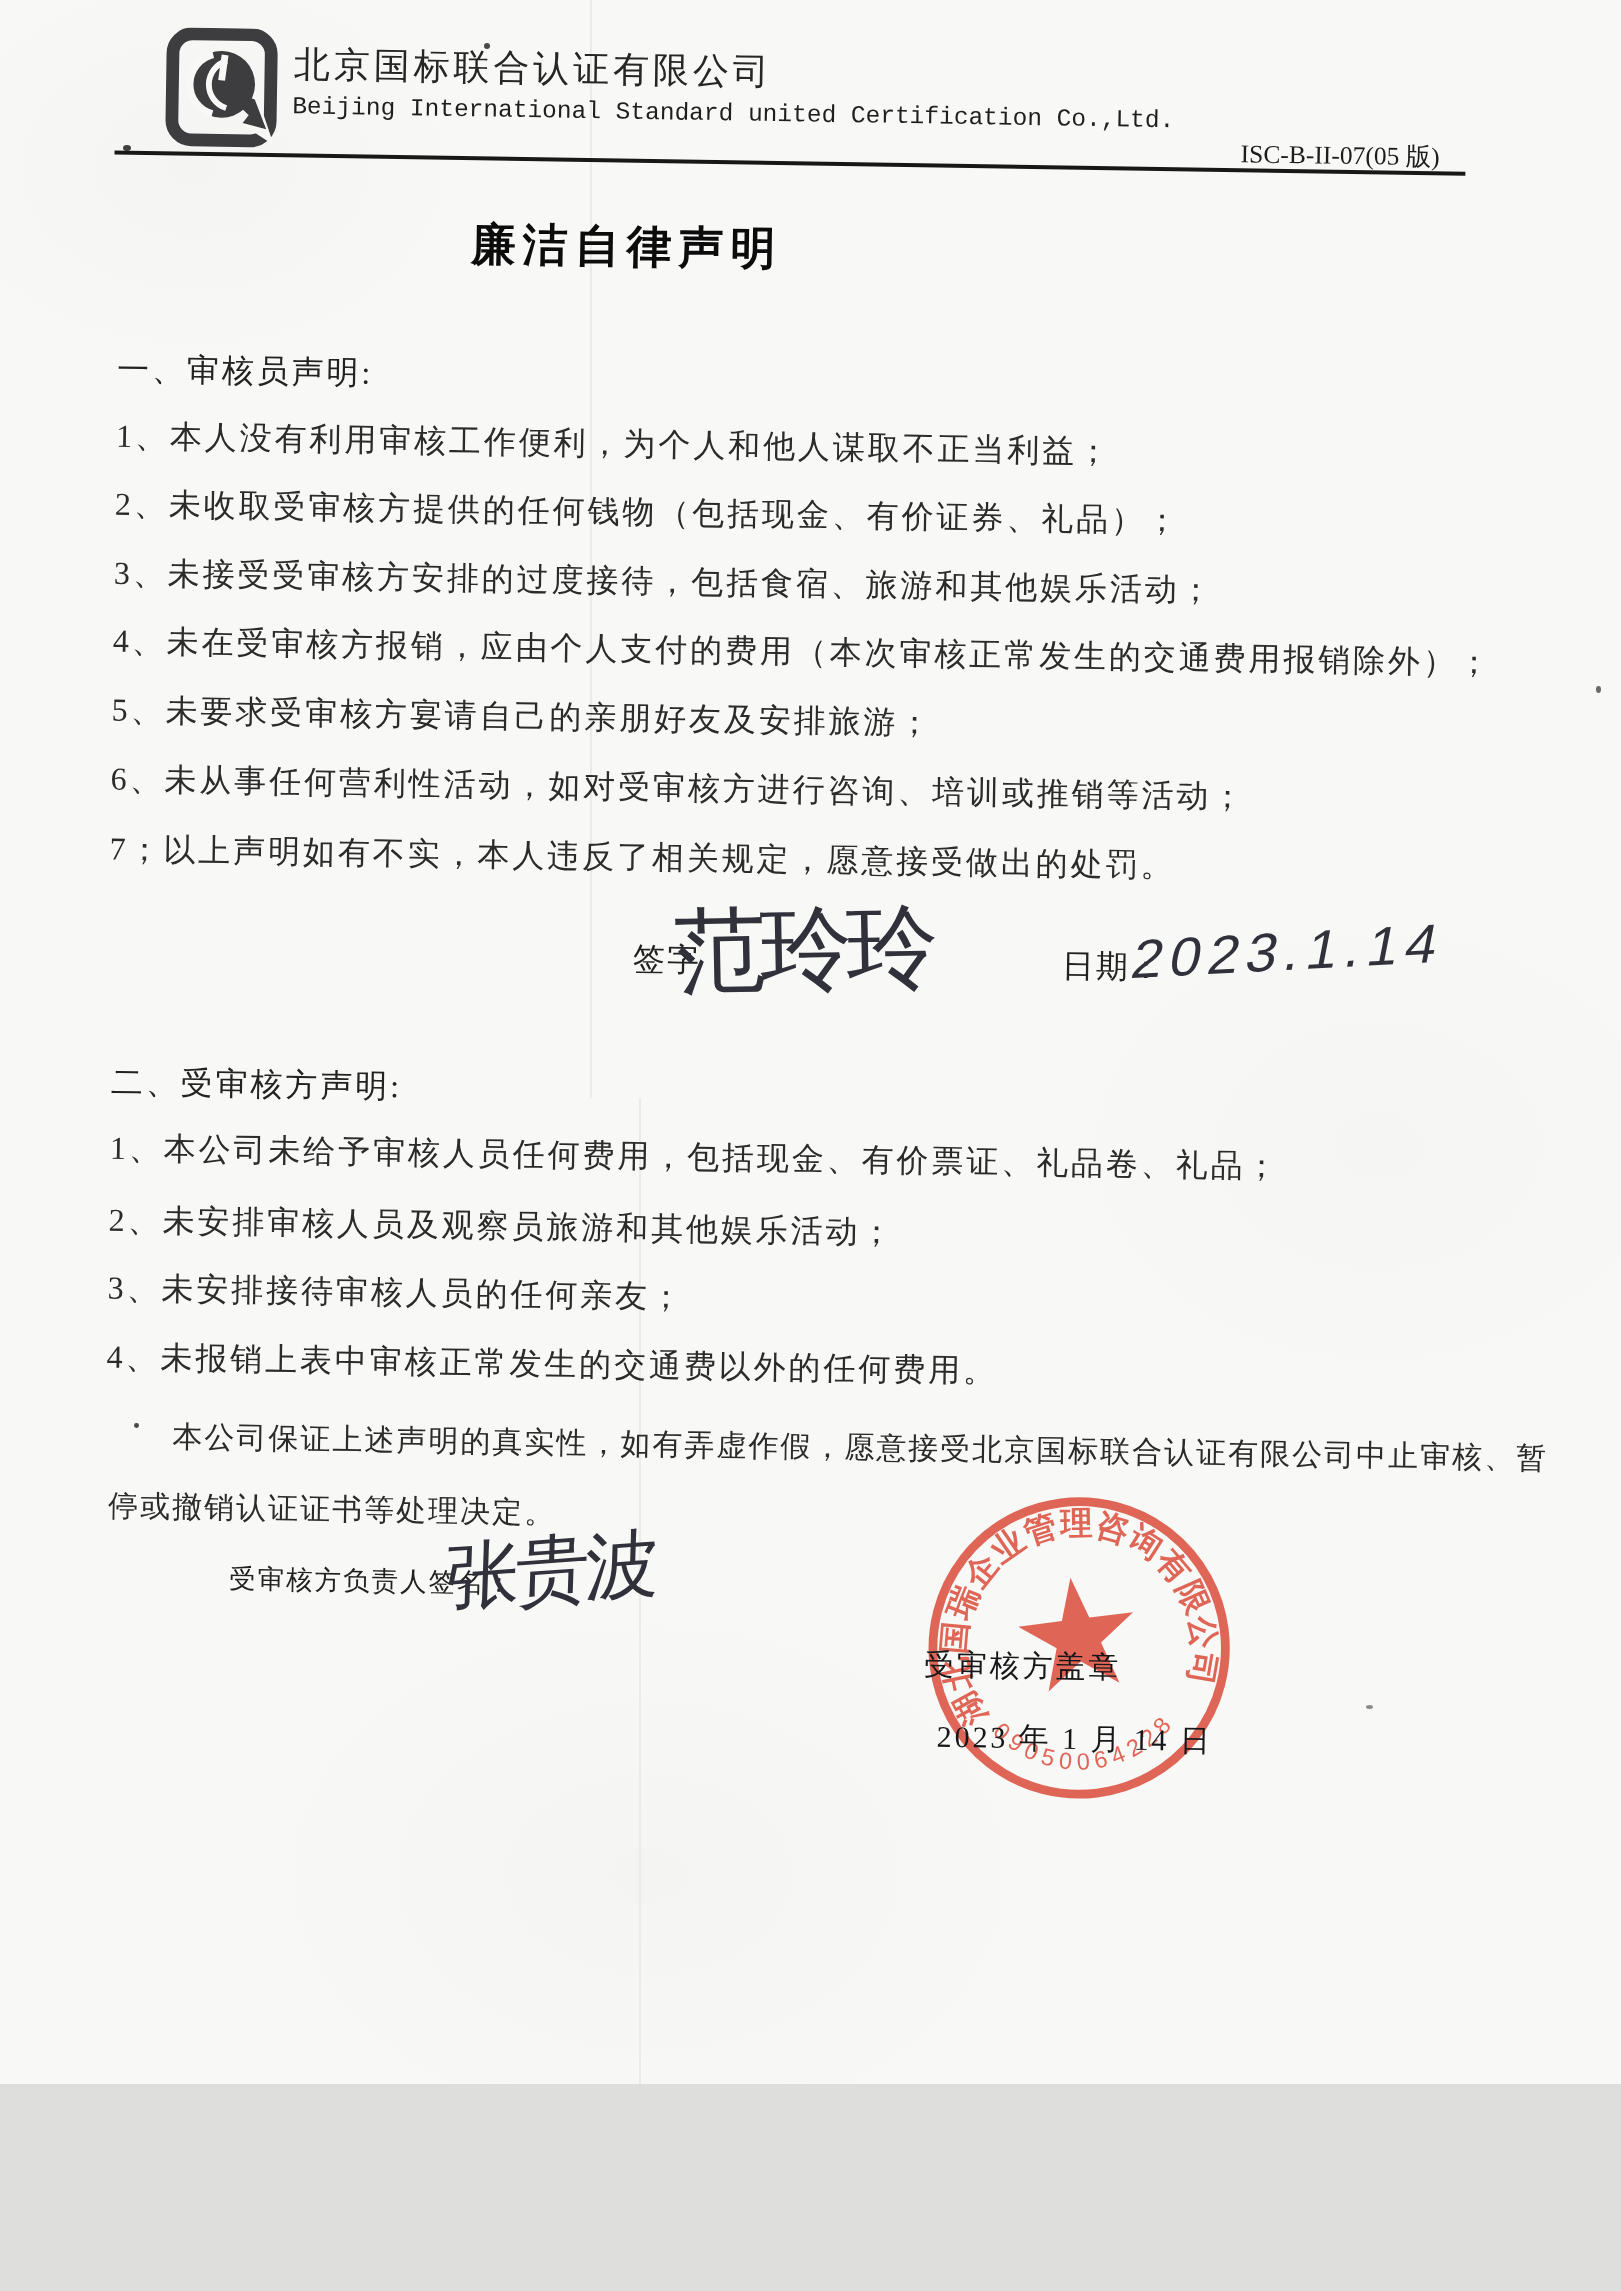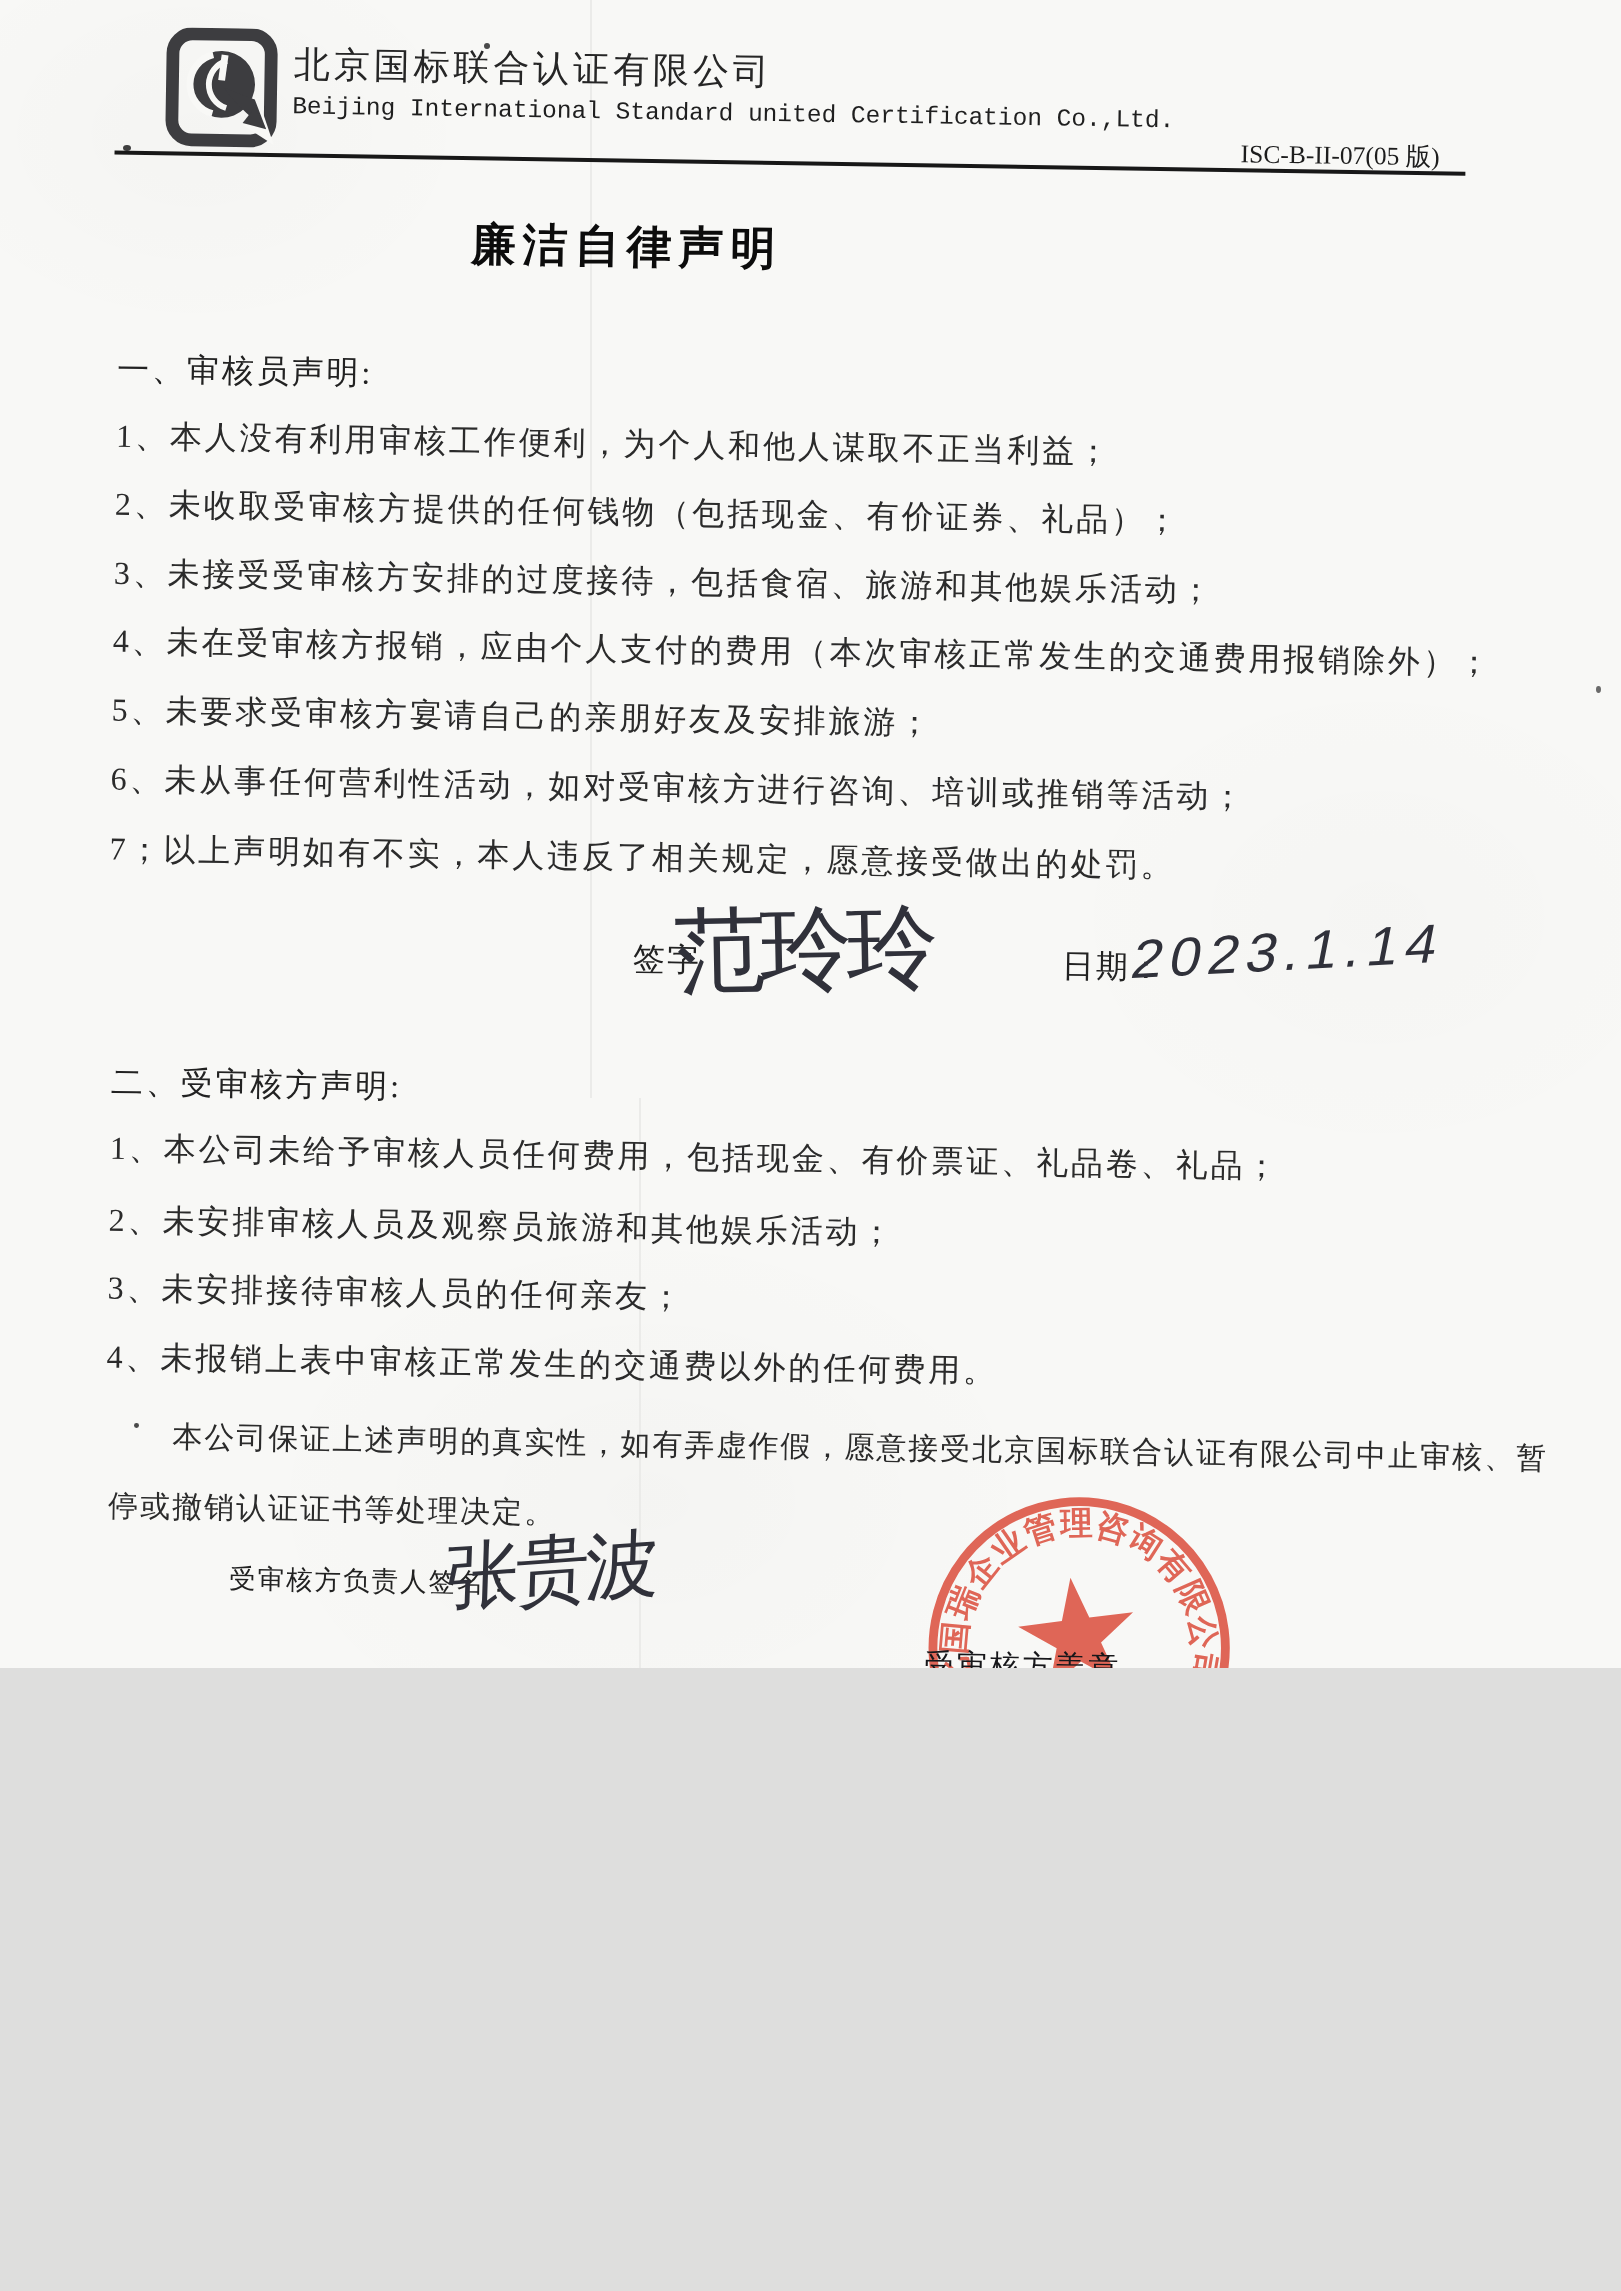--- a/index.html
+++ b/index.html
@@ -1,17 +1,17 @@
 <!DOCTYPE html>
 <html><head>
 <meta charset="utf-8">
 <style>
   html,body{margin:0;padding:0;background:#dededd;}
   .page{
-    position:relative;width:1621px;height:1668px;overflow:hidden;
+    position:relative;width:1621px;height:2084px;overflow:hidden;
     background:#f8f8f6;
     background-image:
       radial-gradient(412px 294px at 12% 8%, rgba(0,0,0,0.015), transparent 70%),
       radial-gradient(490px 372px at 85% 55%, rgba(0,0,0,0.012), transparent 70%),
       radial-gradient(588px 412px at 40% 90%, rgba(0,0,0,0.014), transparent 70%);
     font-family:"Liberation Serif","DejaVu Serif",serif;
     color:#2e2e2e;
   }
   .abs{position:absolute;white-space:nowrap;}
   .rot{position:absolute;inset:0;transform:rotate(0.9deg);transform-origin:78px 59px;}

